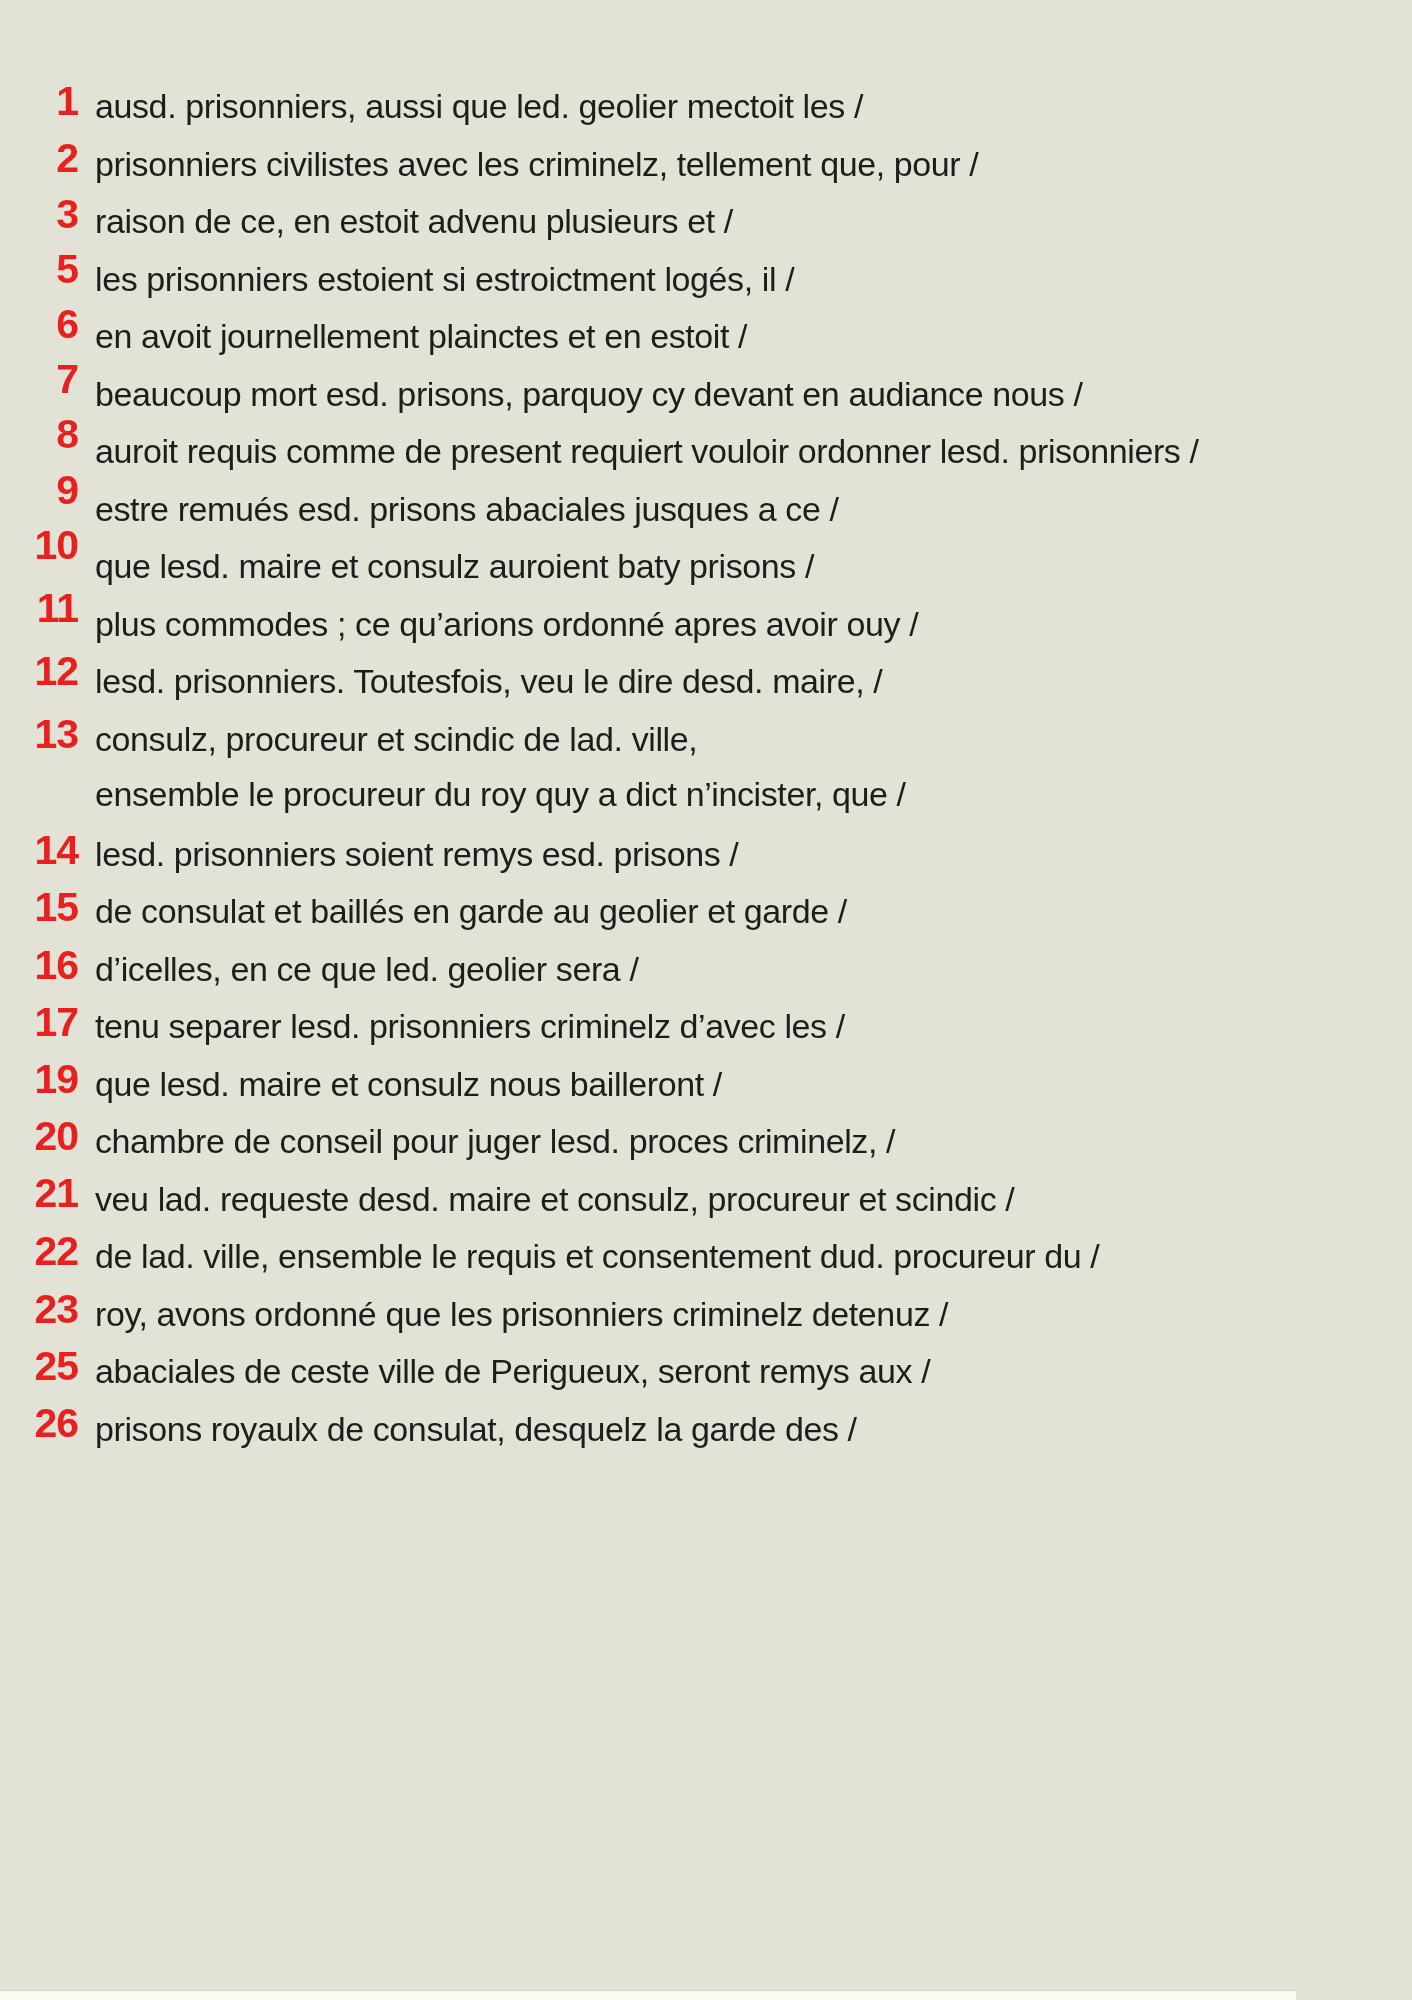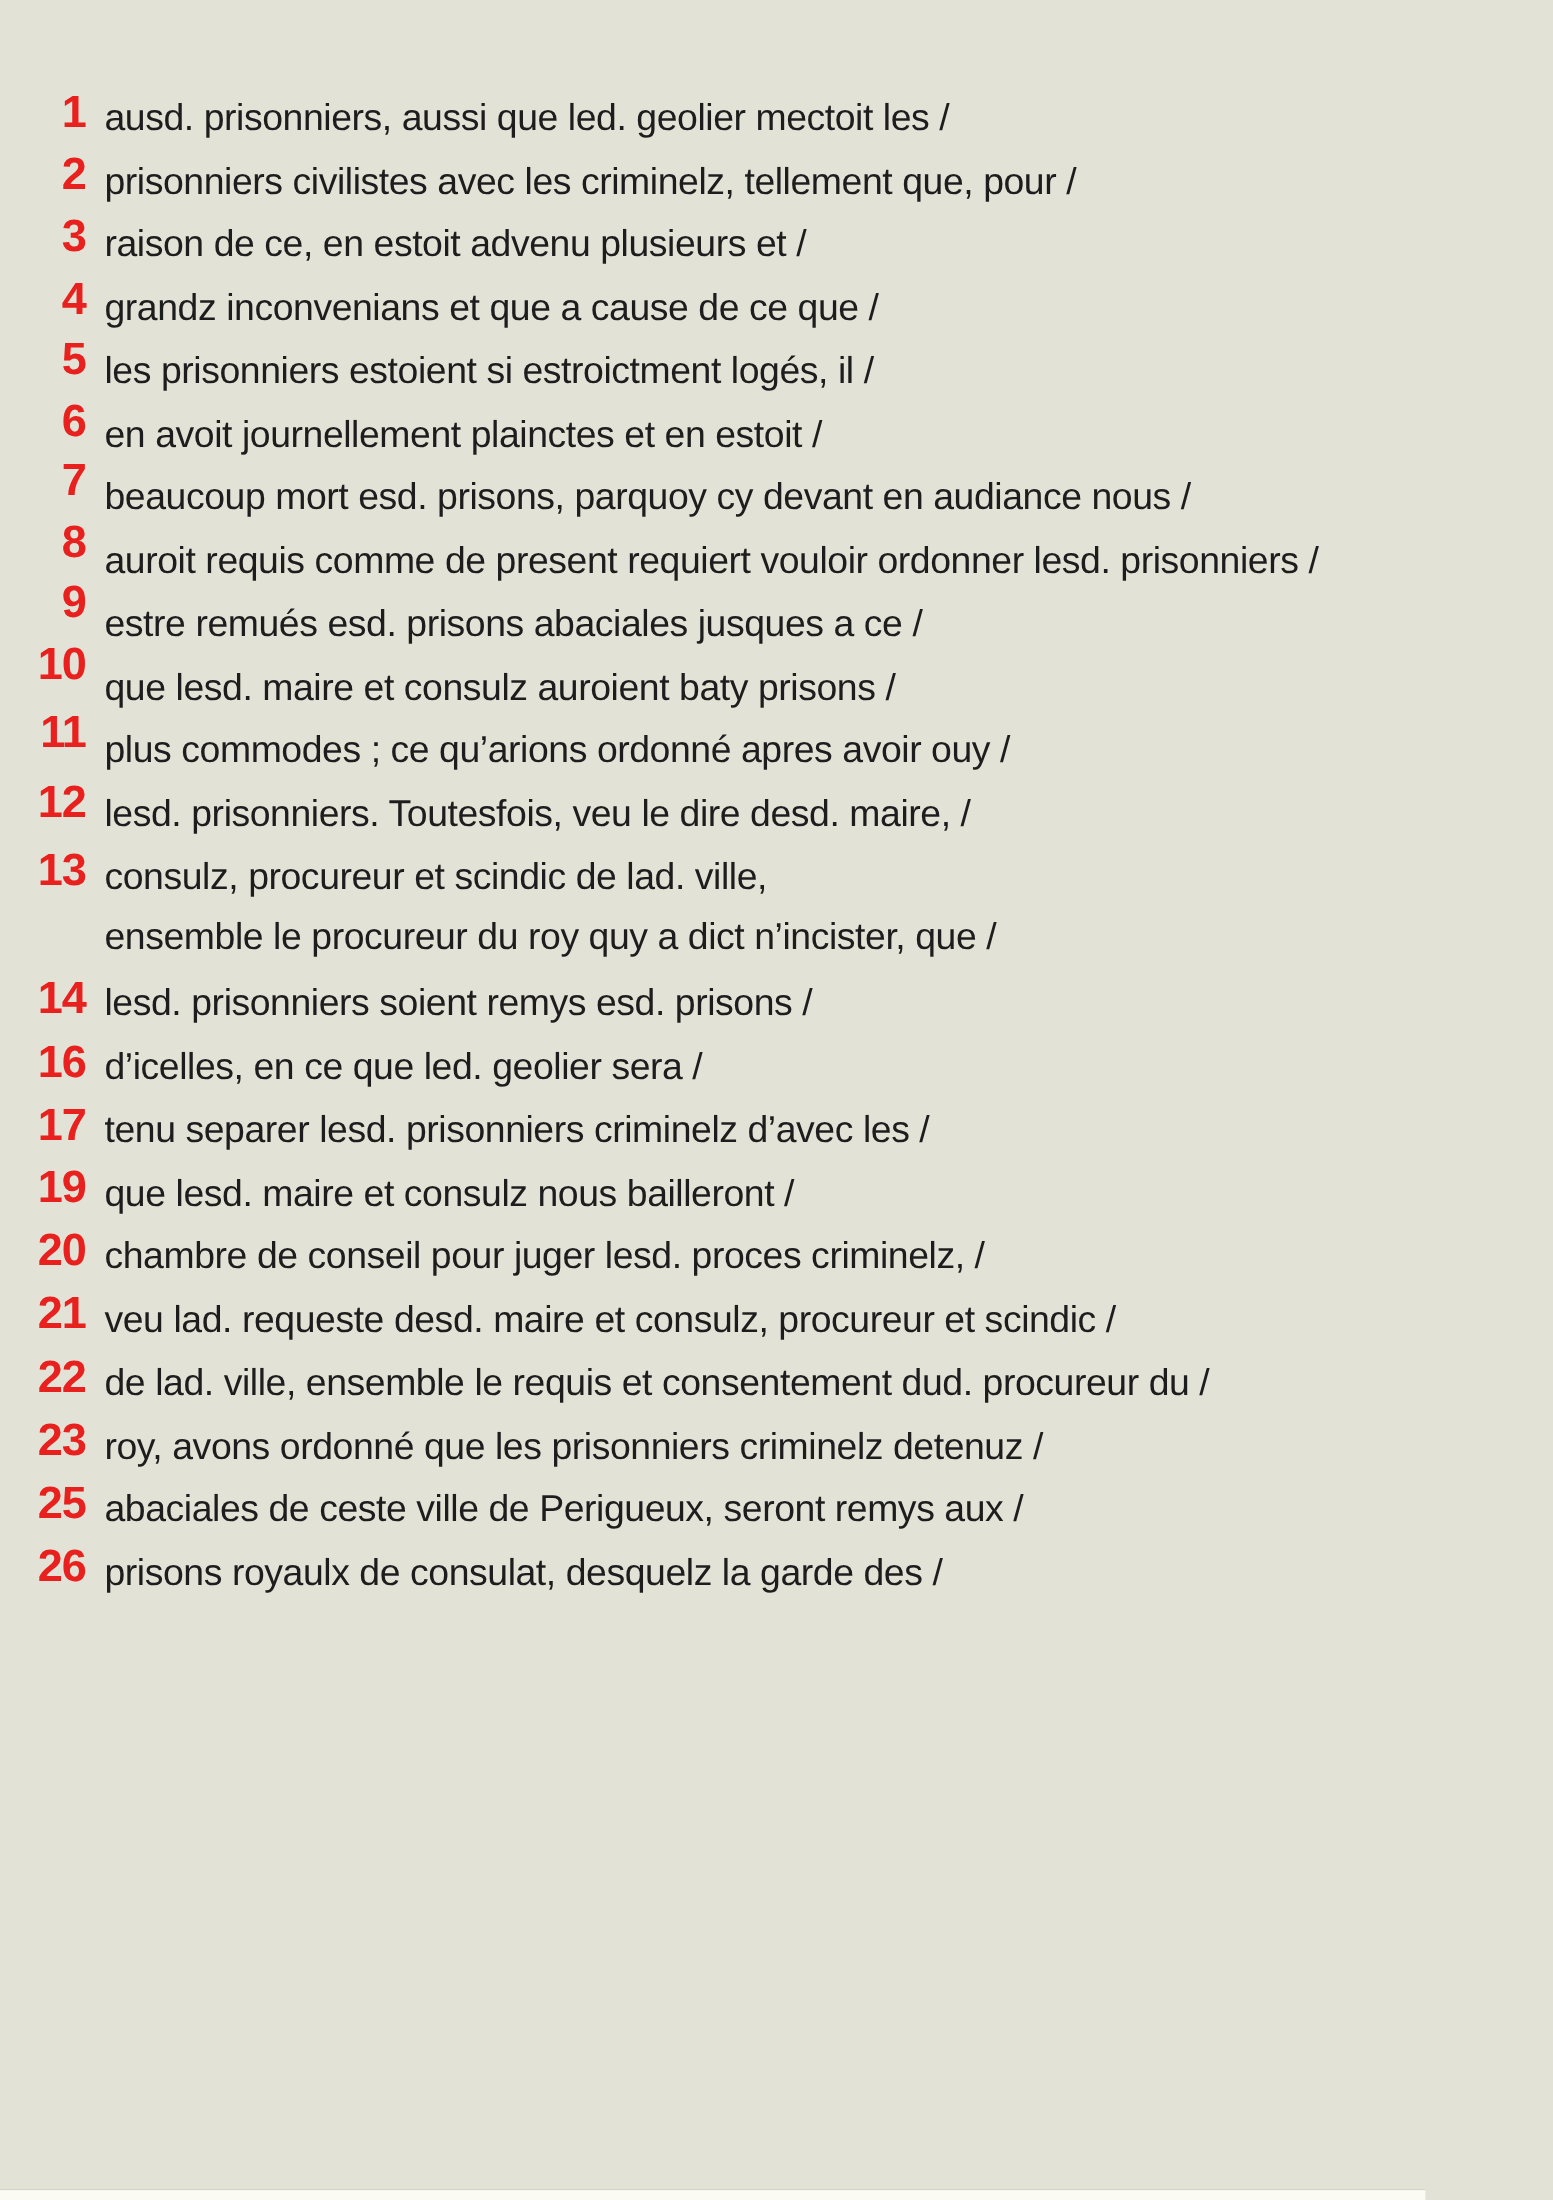--- a/index.html
+++ b/index.html
@@ -59,23 +59,20 @@
     <div class="line">
       <span class="num" style="--dy:-3px">1</span><span class="txt">ausd. prisonniers, aussi que led. geolier mectoit les /</span>
     </div>
     <div class="line">
       <span class="num" style="--dy:-4px">2</span><span class="txt">prisonniers civilistes avec les criminelz, tellement que, pour /</span>
     </div>
     <div class="line">
       <span class="num" style="--dy:-5px">3</span><span class="txt">raison de ce, en estoit advenu plusieurs et /</span>
     </div>
     <div class="line">
-      <span class="num" style="--dy:-6px">4</span><span class="txt">grandz inconvenians et que a cause de ce que /</span>
-    </div>
-    <div class="line">
       <span class="num" style="--dy:-8px">5</span><span class="txt">les prisonniers estoient si estroictment logés, il /</span>
     </div>
     <div class="line">
       <span class="num" style="--dy:-10px">6</span><span class="txt">en avoit journellement plainctes et en estoit /</span>
     </div>
     <div class="line">
       <span class="num" style="--dy:-13px">7</span><span class="txt">beaucoup mort esd. prisons, parquoy cy devant en audiance nous /</span>
     </div>
     <div class="line">
       <span class="num" style="--dy:-15px">8</span><span class="txt">auroit requis comme de present requiert vouloir ordonner lesd. prisonniers /</span>
@@ -93,20 +90,23 @@
       <span class="num" style="--dy:-8px">12</span><span class="txt">lesd. prisonniers. Toutesfois, veu le dire desd. maire, /</span>
     </div>
     <div class="line">
       <span class="num" style="--dy:-3px">13</span><span class="txt">consulz, procureur et scindic de lad. ville,</span>
     </div>
     <div class="line">
       <span class="num"></span><span class="txt">ensemble le procureur du roy quy a dict n’incister, que /</span>
     </div>
     <div class="line">
       <span class="num" style="--dy:-2px">14</span><span class="txt">lesd. prisonniers soient remys esd. prisons /</span>
+    </div>
+    <div class="line">
+      <span class="num" style="--dy:-2px">15</span><span class="txt">de consulat et baillés en garde au geolier et garde /</span>
     </div>
     <div class="line">
       <span class="num" style="--dy:-2px">16</span><span class="txt">d’icelles, en ce que led. geolier sera /</span>
     </div>
     <div class="line">
       <span class="num" style="--dy:-2px">17</span><span class="txt">tenu separer lesd. prisonniers criminelz d’avec les /</span>
     </div>
     <div class="line">
       <span class="num" style="--dy:-3px">19</span><span class="txt">que lesd. maire et consulz nous bailleront /</span>
     </div>

